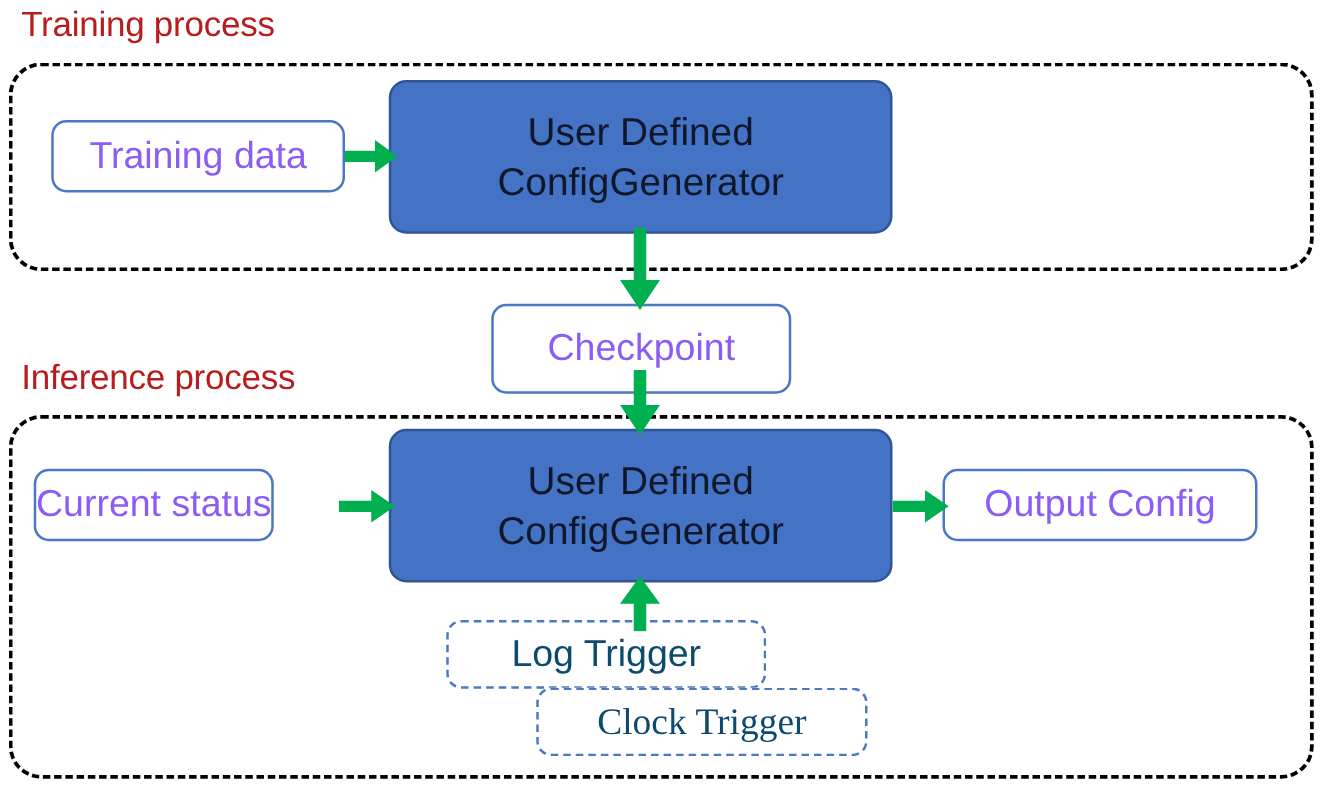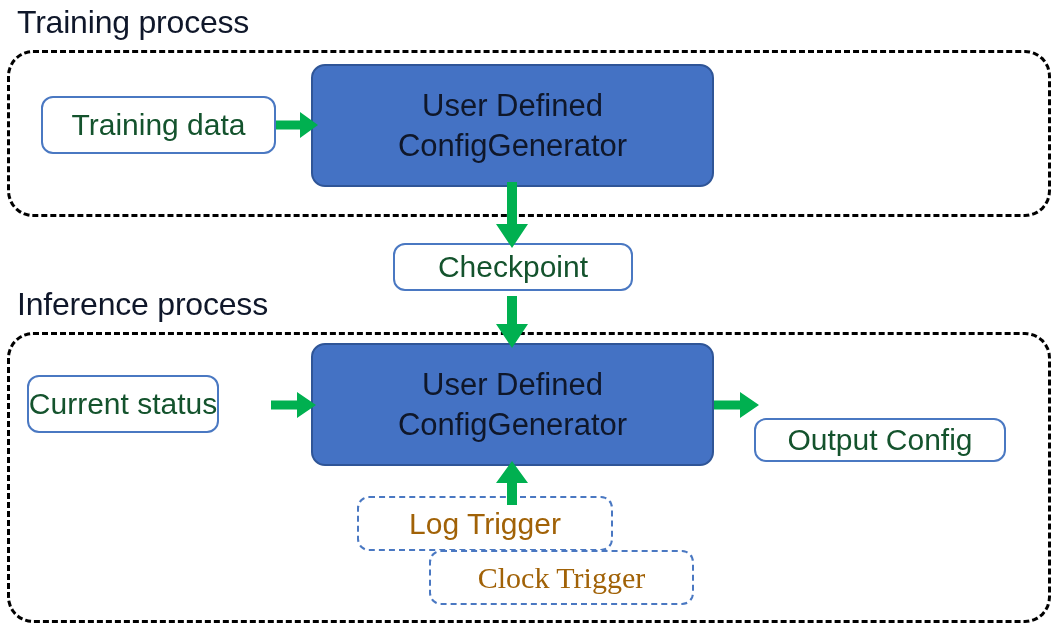--- a/index.html
+++ b/index.html
@@ -13,23 +13,23 @@
     width: 1057px;
     height: 631px;
     background: #ffffff;
     font-family: "Liberation Sans", sans-serif;
     overflow: hidden;
   }
 
   
   .section-title {
     position: absolute;
-    font-size: 32px;
+    font-size: 28px;
     line-height: 1;
-    color: #0f172a;
+    color: #b91c1c;
     white-space: nowrap;
     letter-spacing: -0.2px;
   }
   #title-training  { left: 17px; top: 6px; }
   #title-inference { left: 17px; top: 288px; }
 
   
   .group-box {
     position: absolute;
     border: 3px dashed #000000;
@@ -43,30 +43,30 @@
   
   .node {
     position: absolute;
     box-sizing: border-box;
     display: flex;
     align-items: center;
     justify-content: center;
     background: #ffffff;
     border: 2px solid #4a78c2;
     border-radius: 12px;
-    color: #14532d;
+    color: #8b5cf6;
     font-size: 30px;
     line-height: 1.12;
     text-align: center;
     white-space: nowrap;
   }
   #node-training-data { left: 41px;  top: 96px;  width: 235px; height: 58px; }
-  #node-checkpoint    { left: 393px; top: 243px; width: 240px; height: 48px; }
+  #node-checkpoint    { left: 393px; top: 243px; width: 240px; height: 72px; }
   #node-current-status{ left: 27px;  top: 375px; width: 192px; height: 58px; }
-  #node-output-config { left: 754px; top: 375px; width: 252px; height: 44px; margin-top: 43px; }
+  #node-output-config { left: 754px; top: 375px; width: 252px; height: 58px; }
 
   
   .node-blue {
     position: absolute;
     box-sizing: border-box;
     display: flex;
     align-items: center;
     justify-content: center;
     background: #4472c4;
     border: 2px solid #2f5597;
@@ -83,21 +83,21 @@
   
   .node-dashed {
     position: absolute;
     box-sizing: border-box;
     display: flex;
     align-items: center;
     justify-content: center;
     background: #ffffff;
     border: 2.5px dashed #4a78c2;
     border-radius: 12px;
-    color: #a16207;
+    color: #0c4a6e;
     font-size: 30px;
     line-height: 1.12;
     text-align: center;
     white-space: nowrap;
   }
   #node-log-trigger   { left: 357px; top: 496px; width: 256px; height: 55px; z-index: 2; }
   #node-clock-trigger { left: 429px; top: 550px; width: 265px; height: 55px; z-index: 4; font-family: Liberation Serif, serif; }
 
   
   .arrow { position: absolute; z-index: 5; }

